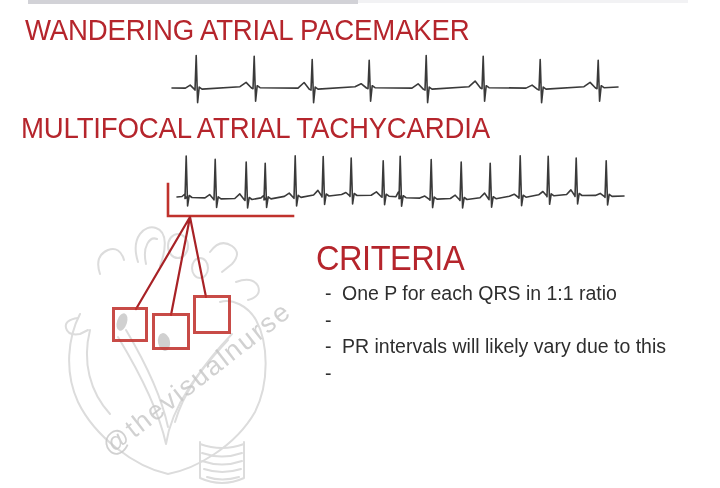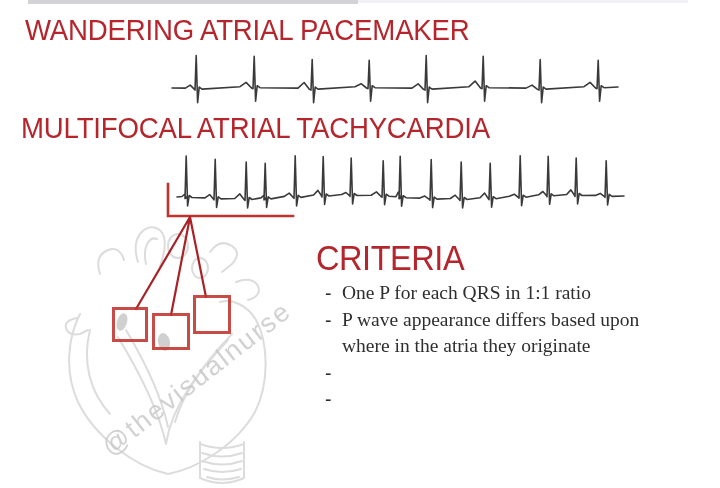--- a/index.html
+++ b/index.html
@@ -24,21 +24,21 @@
   
   #crop-remnant{left:28px;top:0;width:330px;height:4px;background:rgba(95,95,110,0.28);}
   #crop-remnant2{left:358px;top:0;width:330px;height:3px;background:rgba(95,95,110,0.08);}
   
   #criteria-list{left:325px;top:280px;width:382px;}
   .criteria-item{
     display:flex;gap:7px;color:var(--text);
     font-size:19.5px;line-height:26.5px;font-weight:400;
   }
   .criteria-item .dash{flex:0 0 10px;}
-  .criteria-item .txt{white-space:pre-line;font-family:Liberation Serif, serif;}
+  .criteria-item .txt{white-space:pre-line;}
   
   #heart-layer{left:60px;top:222px;width:212px;height:266px;z-index:1;}
   #watermark{
     left:96px;top:438px;z-index:2;color:#c6c6c6;opacity:0.8;
     font-size:27px;letter-spacing:2px;white-space:nowrap;
     transform:rotate(-38deg);transform-origin:0 0;
   }
   #overlay-svg{left:0;top:0;width:720px;height:488px;z-index:3;}
   .ecg-trace{fill:none;stroke:var(--ecg);stroke-width:1.6;stroke-linejoin:round;stroke-linecap:round;}
   .callout{fill:none;stroke:var(--accent-red);stroke-width:2.6;stroke-linecap:square;}
@@ -99,24 +99,23 @@
   <div class="abs rhythm-title textlayer" id="mat-title">MULTIFOCAL ATRIAL TACHYCARDIA</div>
   <div class="abs textlayer" id="criteria-title">CRITERIA</div>
 
   <div class="abs textlayer" id="criteria-list">
       <div class="criteria-item">
         <span class="dash">-</span>
         <span class="txt">One P for each QRS in 1:1 ratio</span>
       </div>
       <div class="criteria-item">
         <span class="dash">-</span>
-        <span class="txt">P wave appearance differs based upon
-where in the atria they originate</span>
       </div>
       <div class="criteria-item">
         <span class="dash">-</span>
+        <span class="txt">PR intervals will likely vary due to this</span>
       </div>
       <div class="criteria-item">
         <span class="dash">-</span>
       </div>
     </div>
 
 </div>
 
 </body></html>

